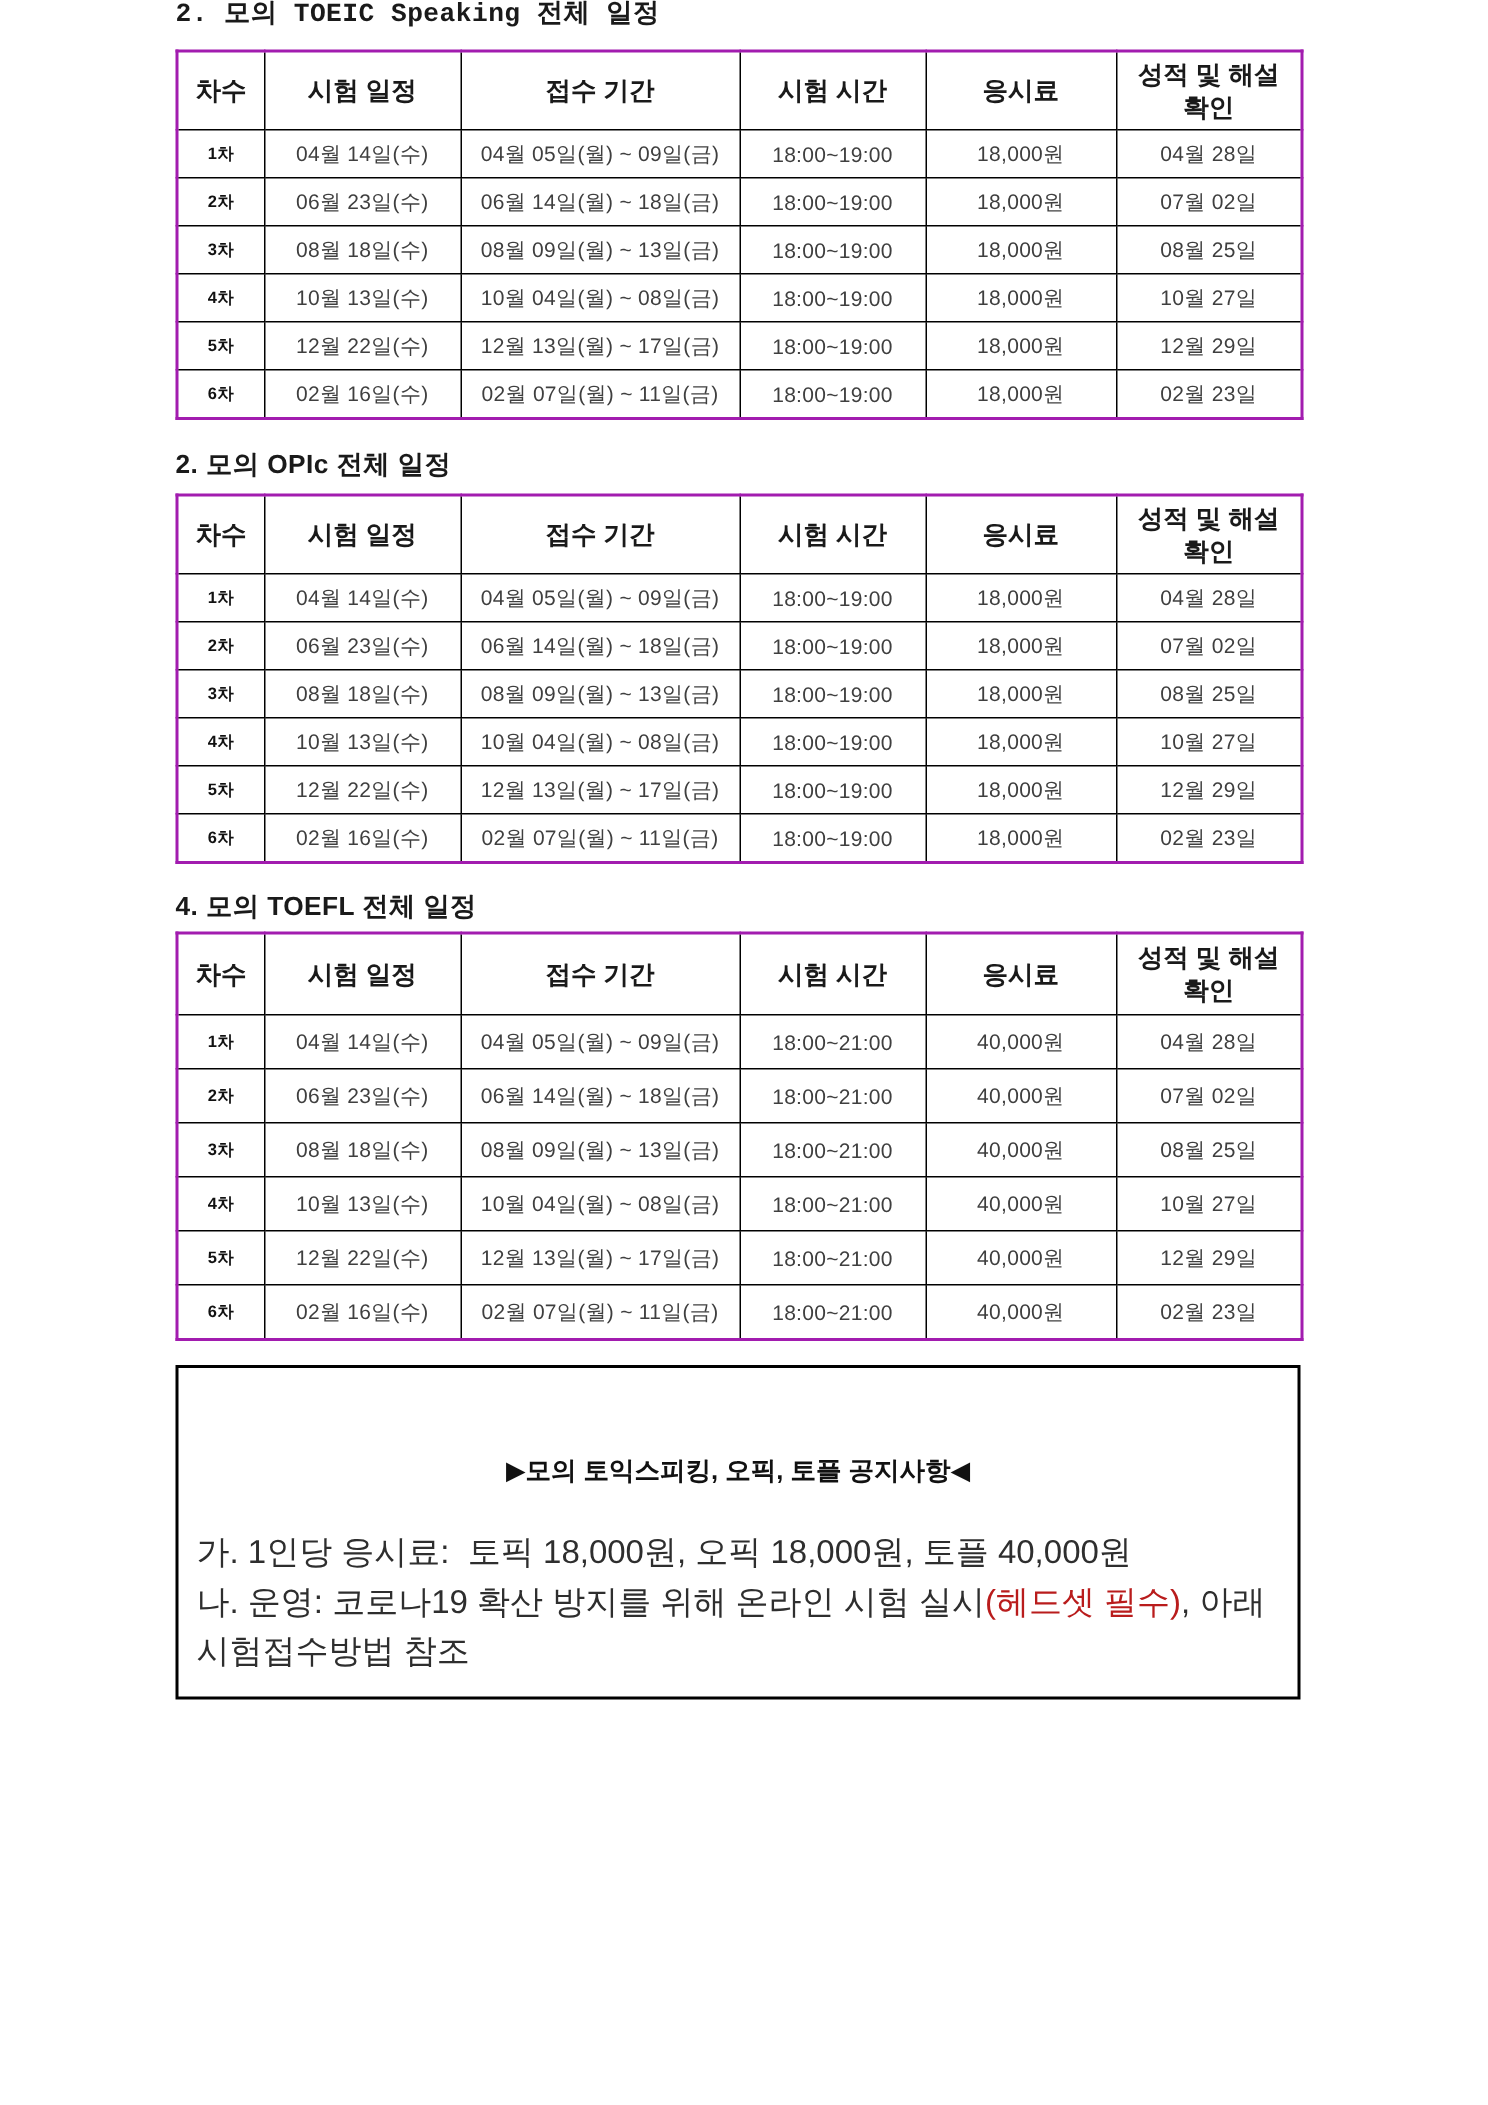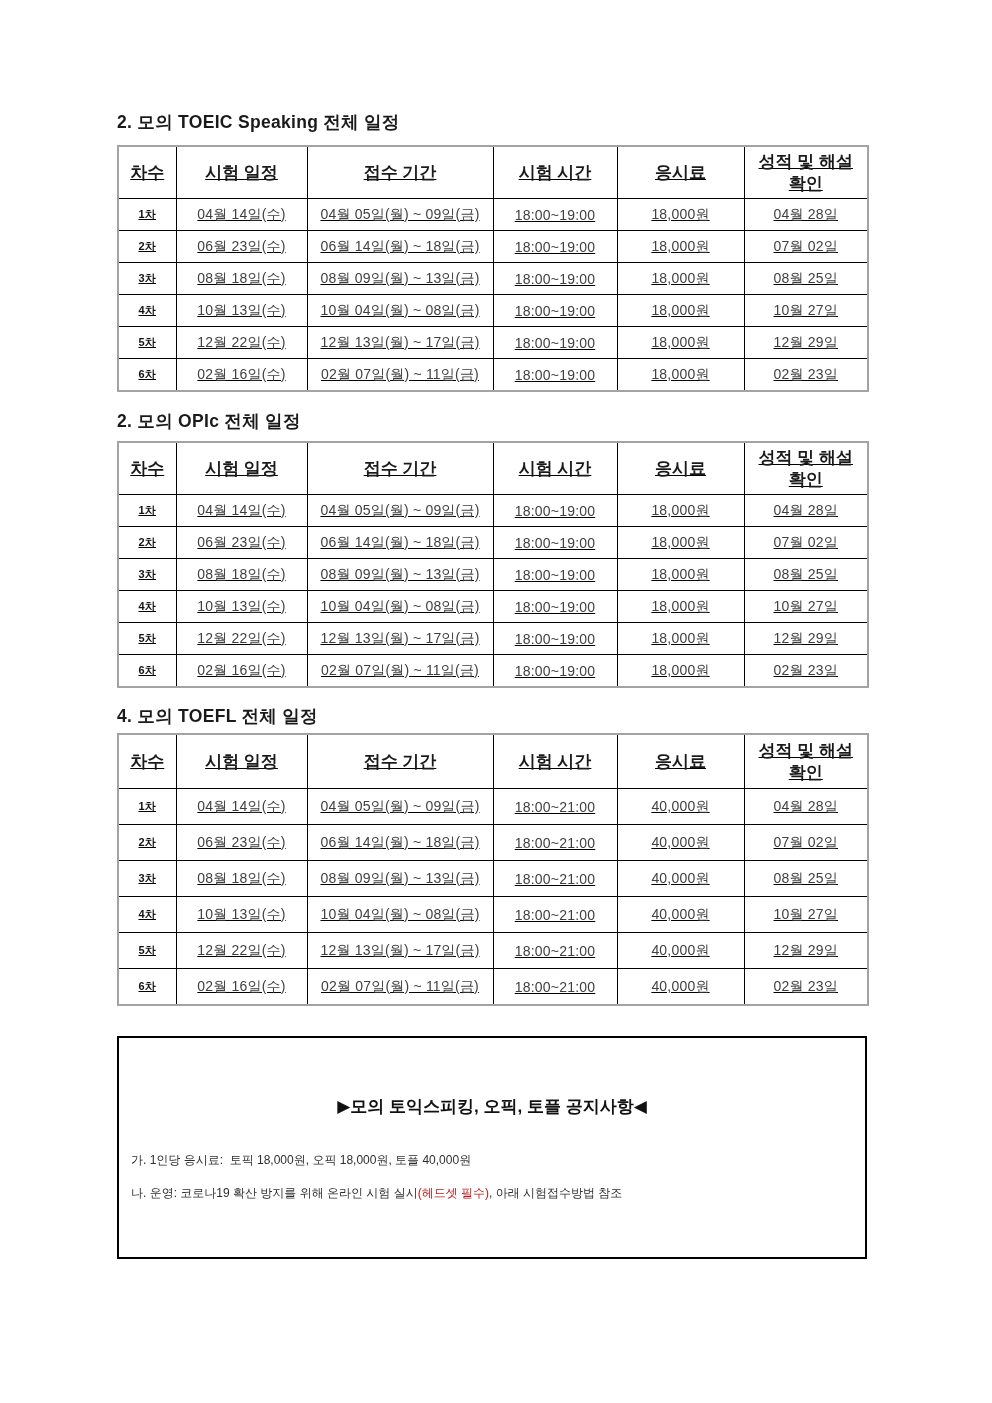--- a/index.html
+++ b/index.html
@@ -14,29 +14,28 @@
   }
   .content{margin-left:117px;width:750px;}
   .section-title{
     font-size:17.5px;
     line-height:20px;
     font-weight:700;
     margin:0;
     color:#1a1a1a;
     letter-spacing:0.3px;
   }
-  .st-1{padding-top:112px;margin-bottom:13px;}
+  .st-1{margin-bottom:13px;font-family:Liberation Mono, monospace;}
   .st-2{margin-top:19px;margin-bottom:10px;}
   .st-3{margin-top:18px;margin-bottom:7px;}
   table.sched{
     border-collapse:collapse;
     table-layout:fixed;
     width:750px;
-    border:2px solid #a3a3a3;
-    text-decoration:underline;
+    border:2px solid #a21caf;
   }
   table.sched th, table.sched td{
     border:1px solid #000;
     text-align:center;
     vertical-align:middle;
     padding:0;
     overflow:hidden;
   }
   table.sched th{
     font-size:17px;
@@ -53,37 +52,37 @@
     font-size:14px;
     color:#3f3f3f;
     letter-spacing:0.2px;
   }
   table.sched td.round{
     font-weight:700;
     color:#111;
     font-size:11px;
   }
   .notice-box{
-    margin-top:30px;
+    margin-top:16px;
     width:746px;
     height:219px;
     border:2px solid #000;
     background:#fff;
   }
   .notice-title{
     margin:58px 0 0 0;
     text-align:center;
     font-size:17px;
     font-weight:700;
     line-height:22px;
     color:#111;
   }
   .notice-line{
     margin:0 10px 0 12px;
-    font-size:12px;
+    font-size:22px;
     line-height:33px;
     color:#2e2e2e;
     white-space:pre-wrap;
   }
   .nl-first{margin-top:26px;}
   .red{color:#b91c1c;}
 </style>
 </head>
 <body>
 

